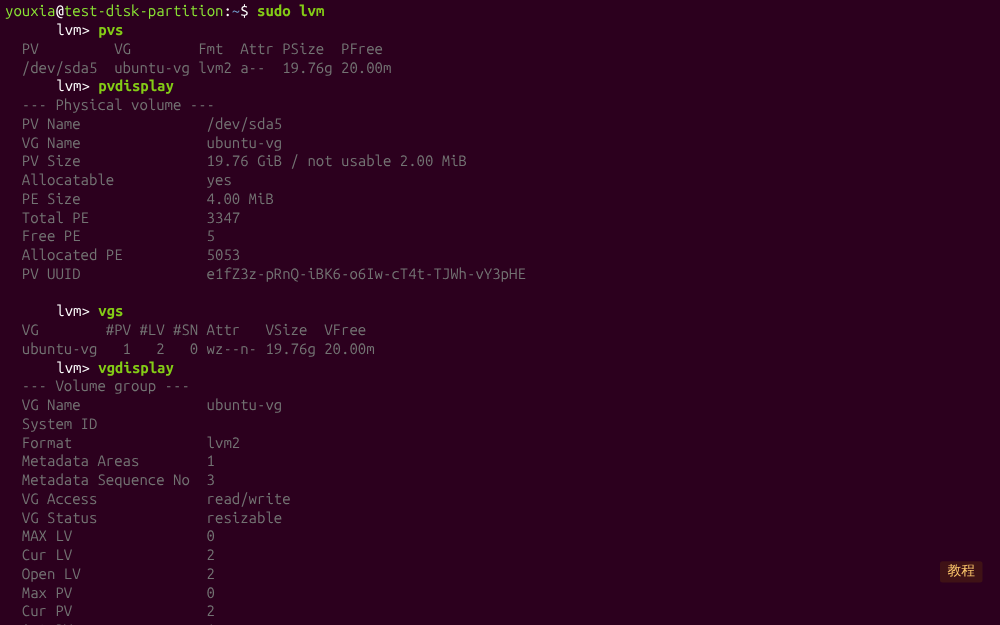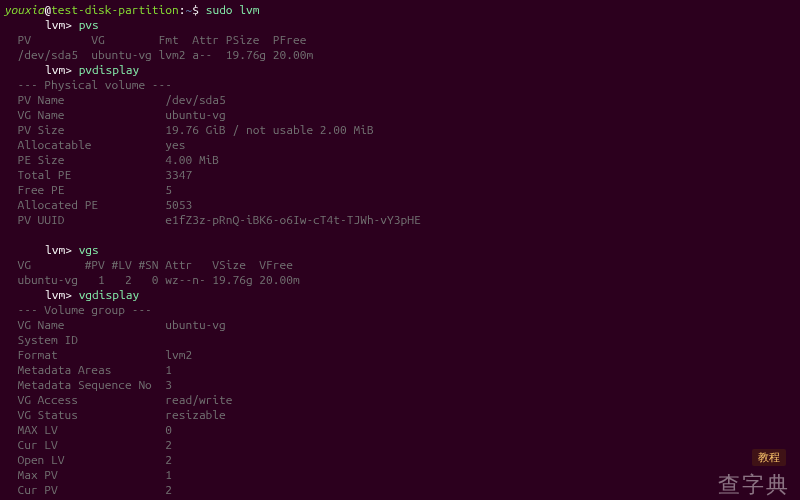--- a/index.html
+++ b/index.html
@@ -9,26 +9,26 @@
     font-family: "Ubuntu Mono", "DejaVu Sans Mono", Consolas, monospace;
     font-size: 12px;
     line-height: 15px;
     width: 800px;
     height: 500px;
     overflow: hidden;
     position: relative;
     padding: 2px 4px;
   }
   .line { white-space: pre; }
-  .user { color: #8ae234; font-style: italic; }
+  .user { color: #8ae234; }
   .host { color: #8ae234; text-align: center; }
   .colon { color: #ffffff; }
   .path { color: #729fcf; }
   .dollar { color: #ffffff; }
-  .cmd { color: #86efac; }
+  .cmd { color: #84cc16; font-weight: bold; }
   .prompt { color: #ffffff; margin-left: 41px; }
   .out { color: #737373; }
   .watermark {
     position: absolute;
     right: 10px;
     bottom: 8px;
     font-family: "SimSun", serif;
     font-size: 22px;
     color: rgba(255,255,255,0.45);
     letter-spacing: 2px;
@@ -85,20 +85,19 @@
 <div class="line out">  VG Name               ubuntu-vg</div>
 <div class="line out">  System ID</div>
 <div class="line out">  Format                lvm2</div>
 <div class="line out">  Metadata Areas        1</div>
 <div class="line out">  Metadata Sequence No  3</div>
 <div class="line out">  VG Access             read/write</div>
 <div class="line out">  VG Status             resizable</div>
 <div class="line out">  MAX LV                0</div>
 <div class="line out">  Cur LV                2</div>
 <div class="line out">  Open LV               2</div>
-<div class="line out">  Max PV                1</div>
+<div class="line out">  Max PV                0</div>
 <div class="line out">  Cur PV                2</div>
 <div class="line out">  Act PV                1</div>
 
 <div class="watermark-badge">教程</div>
 <div class="watermark">
-  <span>查字典</span>
 </div>
 
 </body></html>

